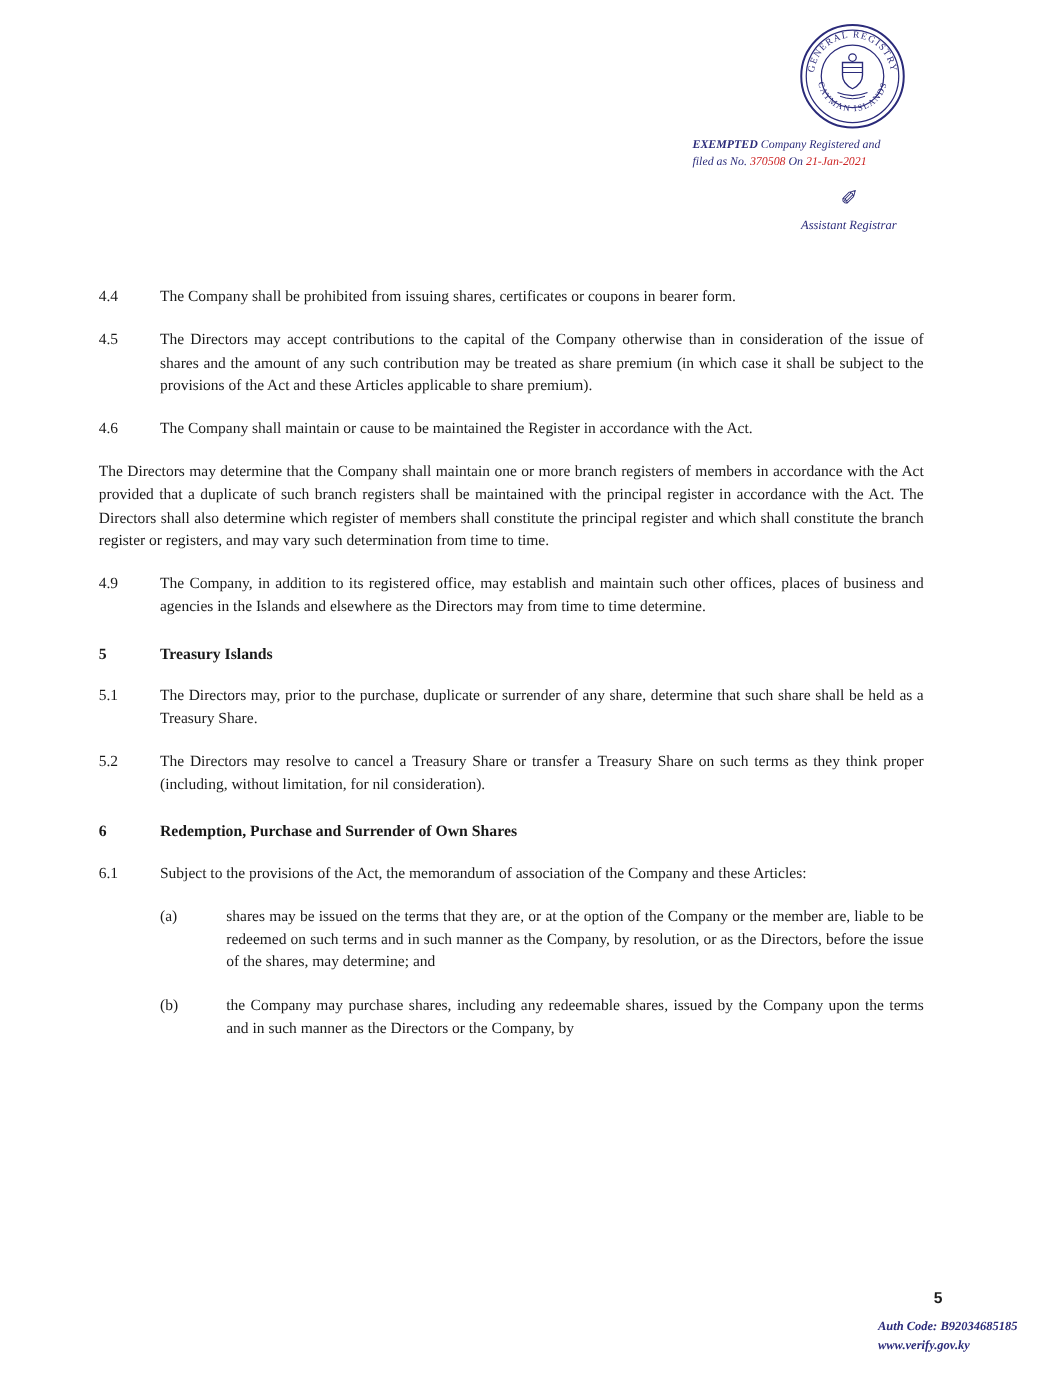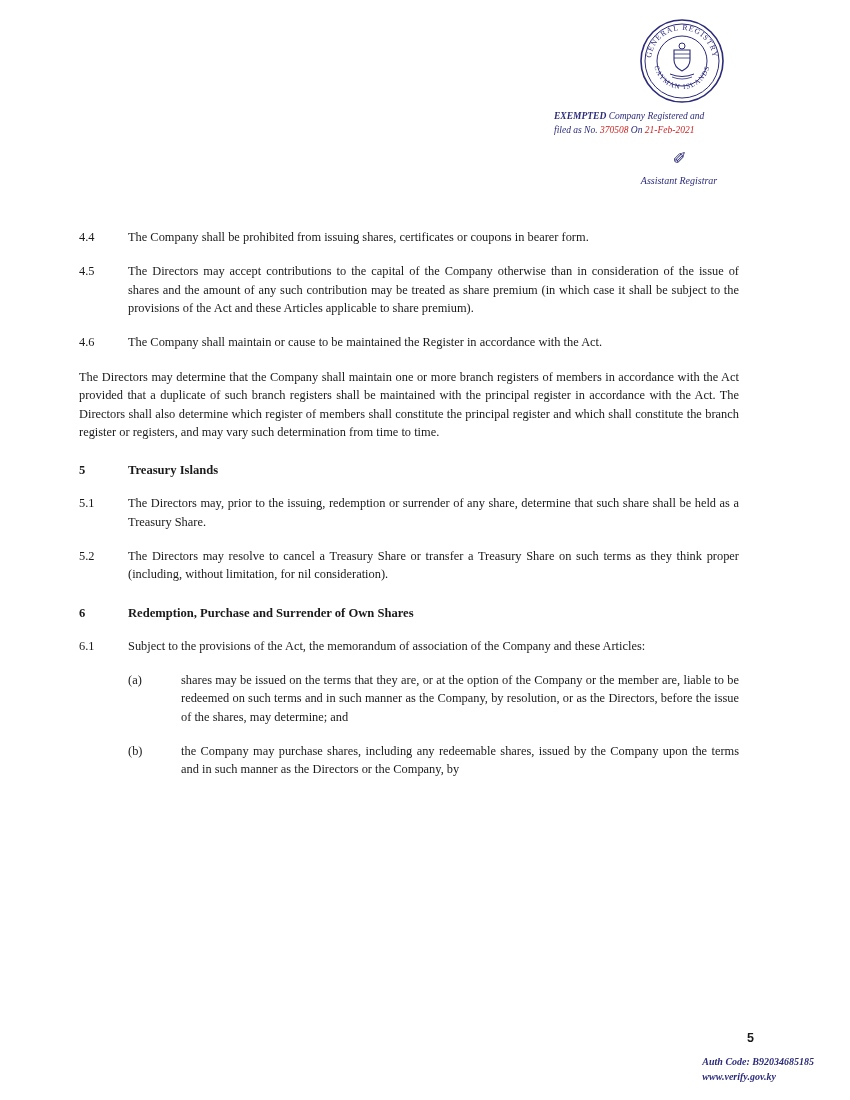--- a/index.html
+++ b/index.html
@@ -189,21 +189,21 @@
           <path d="M33,59 q10,4 20,0" fill="none" stroke="#2b2b7a" stroke-width="0.8"></path>
         </svg>
       </div>
     </div>
 
     <div class="stamp-text">
       <div>
         <span class="bold-it">EXEMPTED</span><span class="it"> Company Registered and</span>
       </div>
       <div>
-        <span class="it">filed as No. </span><span class="red">370508</span><span class="it"> On </span><span class="red">21-Feb-2021</span>
+        <span class="it">filed as No. </span><span class="red">370508</span><span class="it"> On </span><span class="red">21-Jan-2021</span>
       </div>
     </div>
 
     <div class="signature">
       <div class="sig-mark">✐</div>
       <div class="sig-title">Assistant Registrar</div>
     </div>
   </div>
 
   <div class="content">
@@ -221,29 +221,33 @@
     <div class="clause">
       <div class="num">4.6</div>
       <div class="txt">The Company shall maintain or cause to be maintained the Register in accordance with the Act.</div>
     </div>
 
     <div class="clause">
       <div class="txt">The Directors may determine that the Company shall maintain one or more branch registers of members in accordance with the Act provided that a duplicate of such branch registers shall be maintained with the principal register in accordance with the Act.  The Directors shall also determine which register of members shall constitute the principal register and which shall constitute the branch register or registers, and may vary such determination from time to time.</div>
     </div>
 
 
+    <div class="clause">
+      <div class="num">4.9</div>
+      <div class="txt">The Company, in addition to its registered office, may establish and maintain such other offices, places of business and agencies in the Islands and elsewhere as the Directors may from time to time determine.</div>
+    </div>
 
     <div class="heading">
       <div class="num">5</div>
       <div class="txt">Treasury Islands</div>
     </div>
 
     <div class="clause">
       <div class="num">5.1</div>
-      <div class="txt">The Directors may, prior to the issuing, redemption or surrender of any share, determine that such share shall be held as a Treasury Share.</div>
+      <div class="txt">The Directors may, prior to the purchase, duplicate or surrender of any share, determine that such share shall be held as a Treasury Share.</div>
     </div>
 
     <div class="clause">
       <div class="num">5.2</div>
       <div class="txt">The Directors may resolve to cancel a Treasury Share or transfer a Treasury Share on such terms as they think proper (including, without limitation, for nil consideration).</div>
     </div>
 
     <div class="heading">
       <div class="num">6</div>
       <div class="txt">Redemption, Purchase and Surrender of Own Shares</div>

